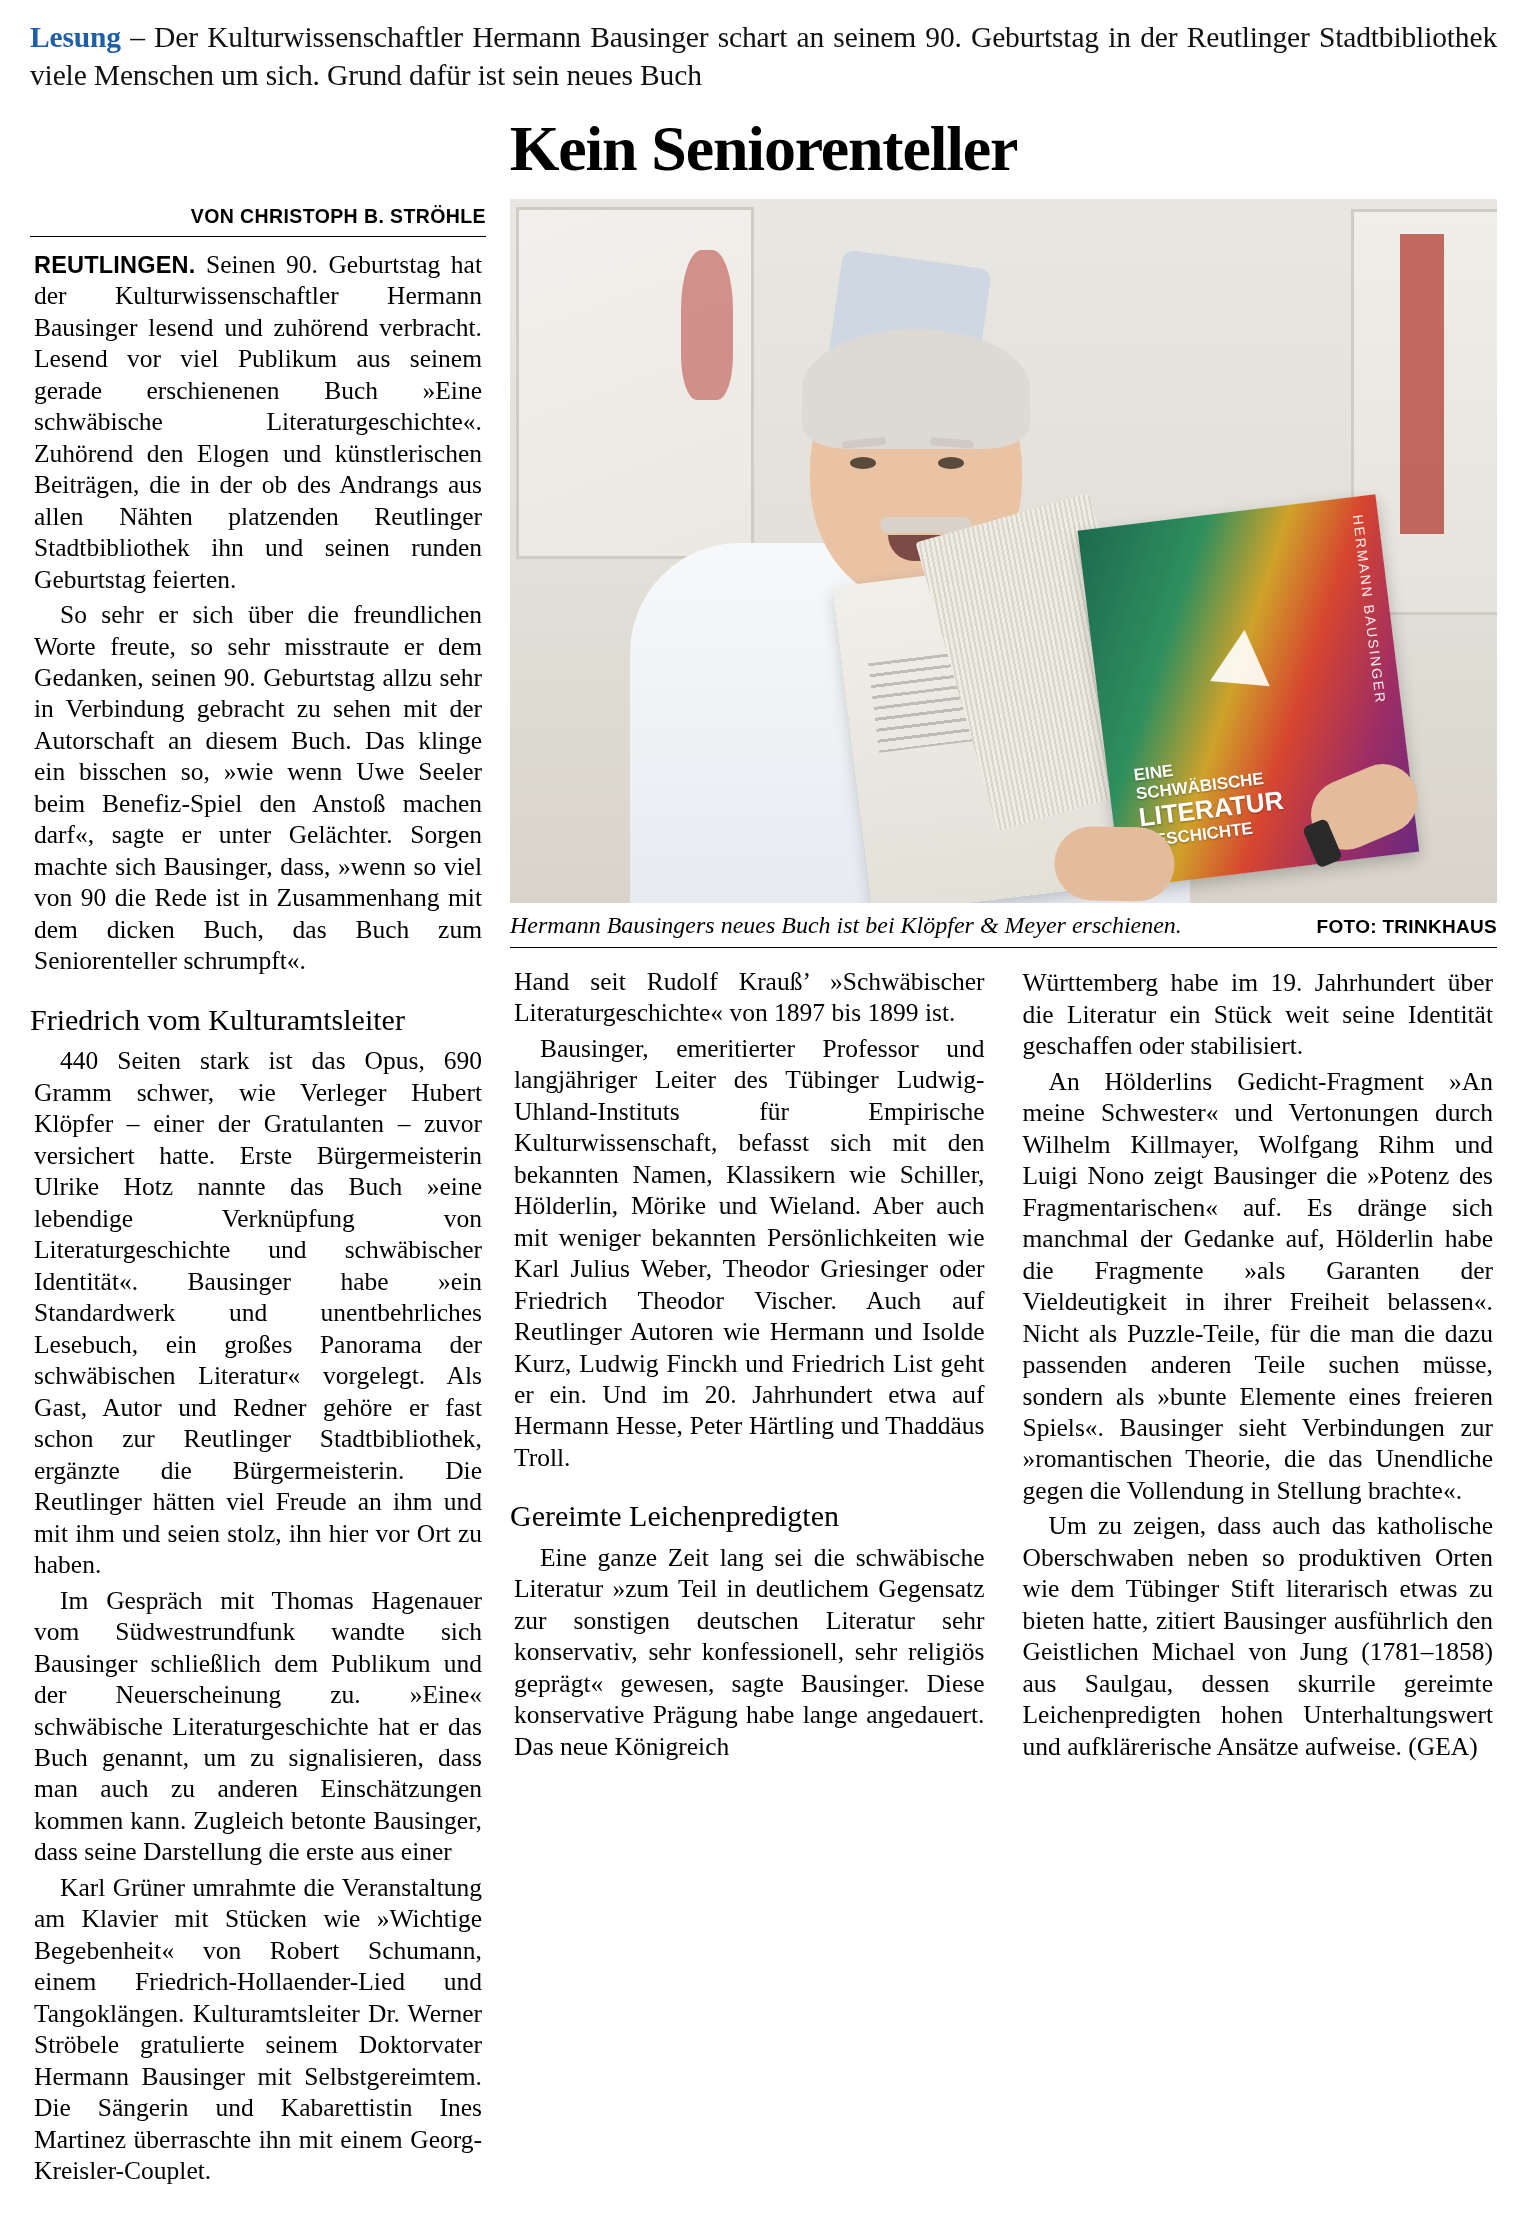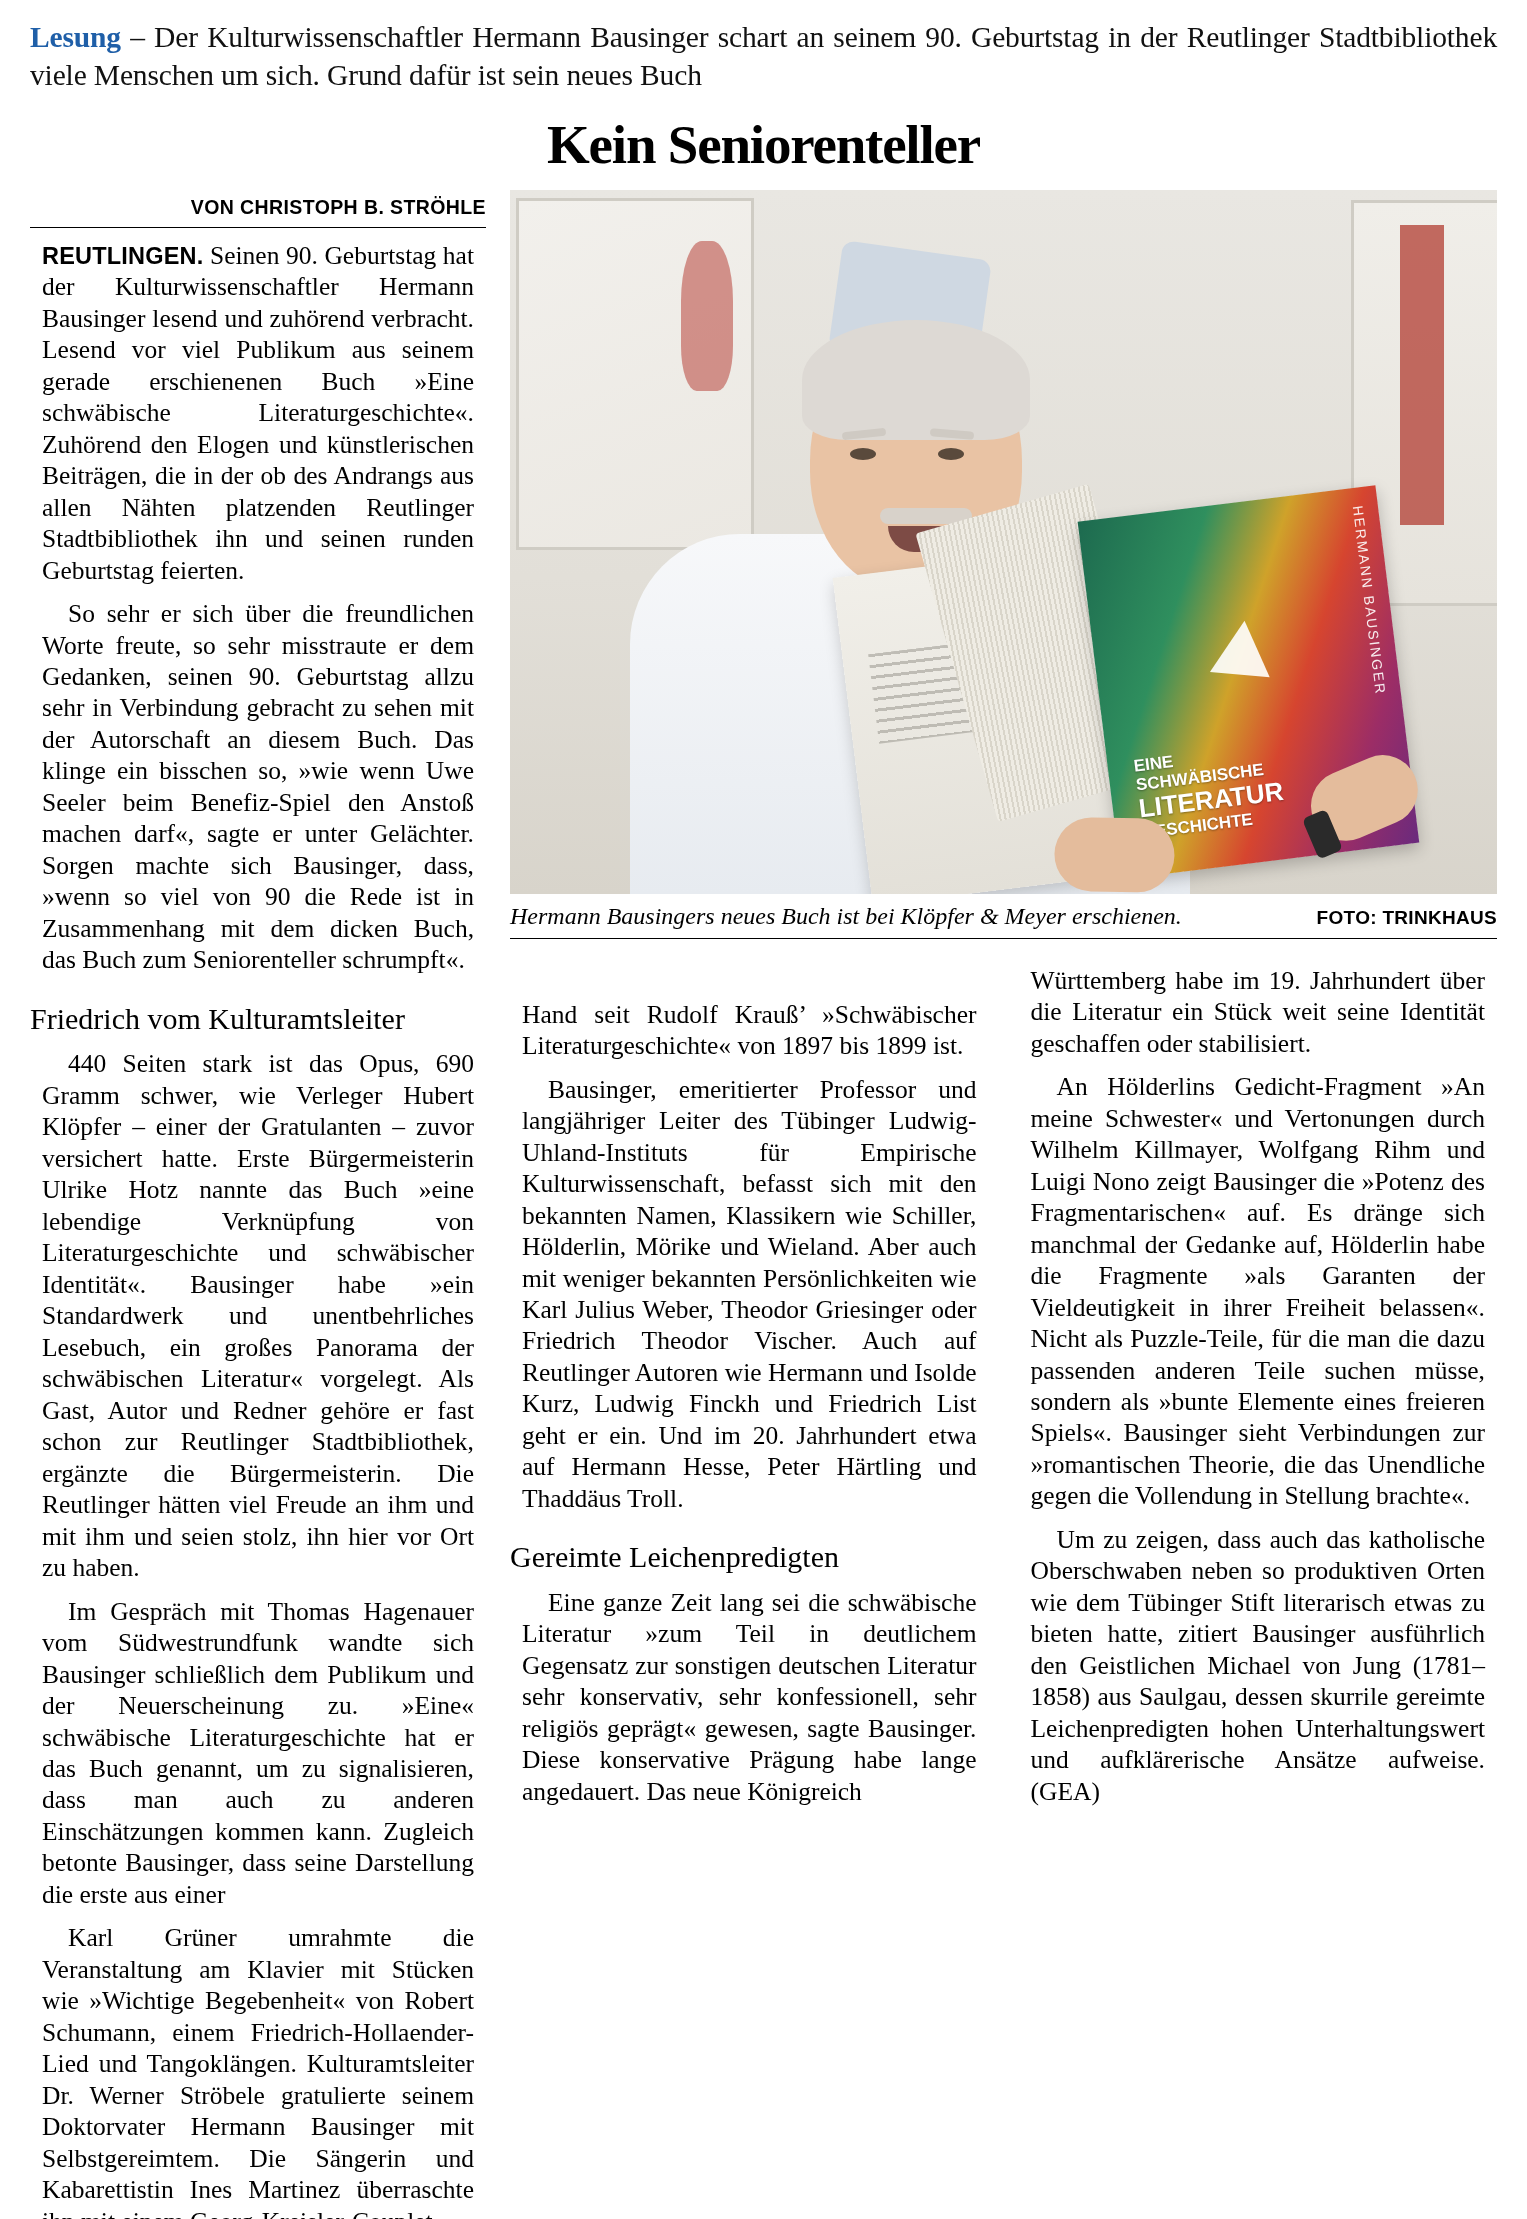--- a/index.html
+++ b/index.html
@@ -35,21 +35,21 @@
   }
   .kicker .lead {
     color: #1f5fa8;
     font-weight: bold;
   }
 
   
   .headline {
     font-family: "Liberation Serif", serif;
     font-weight: bold;
-    font-size: 55px;
+    font-size: 64px;
     line-height: 1.0;
     text-align: center;
     margin: 22px 0 18px 0;
     letter-spacing: -1.2px;
   }
 
   
   .body-wrap {
     display: flex;
     gap: 0;
@@ -77,21 +77,21 @@
   .rule-top {
     border-top: 1px solid #000;
     margin: 0 0 12px 0;
   }
 
   p.body {
     font-family: "Liberation Serif", serif;
     font-size: 25.5px;
     line-height: 1.235;
     text-align: justify;
-    margin: 12px;
+    margin: 4px;
     text-indent: 26px;
     -webkit-hyphens: auto;
     hyphens: auto;
   }
   p.body.first { text-indent: 0; }
   .dateline {
     font-family: "Liberation Sans", sans-serif;
     font-size: 23.5px;
     font-weight: bold;
     letter-spacing: 0.2px;

